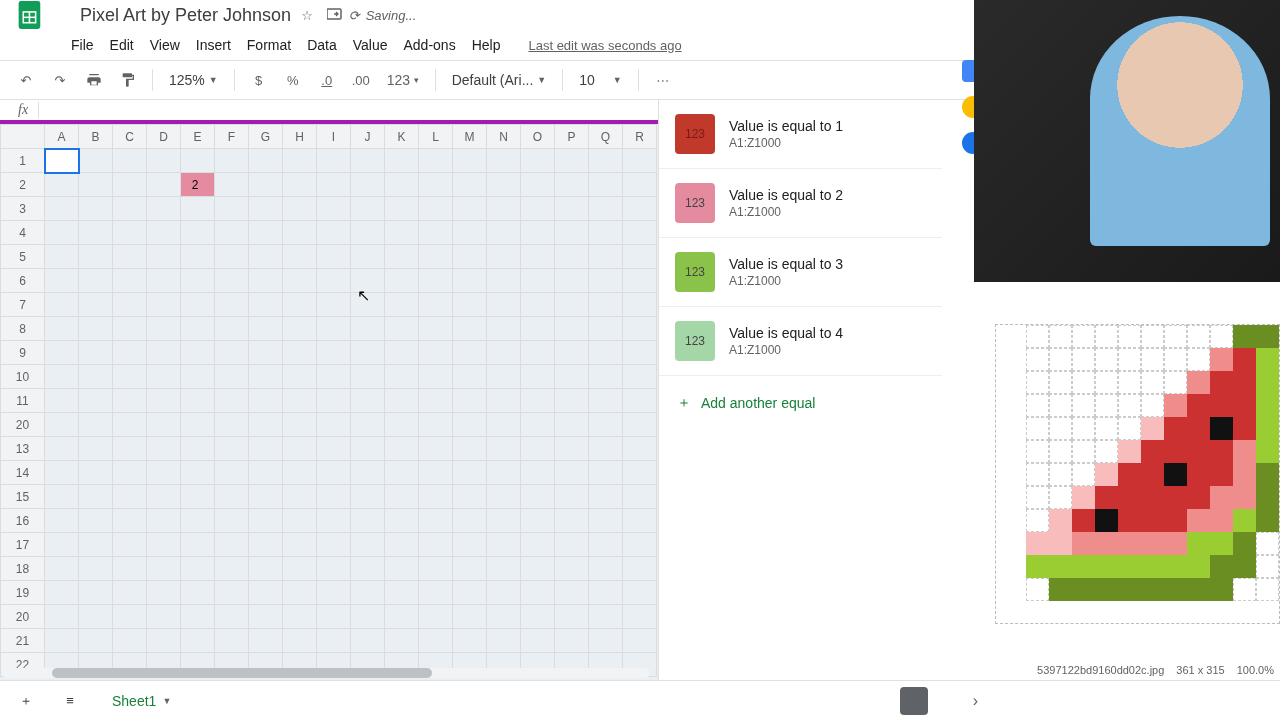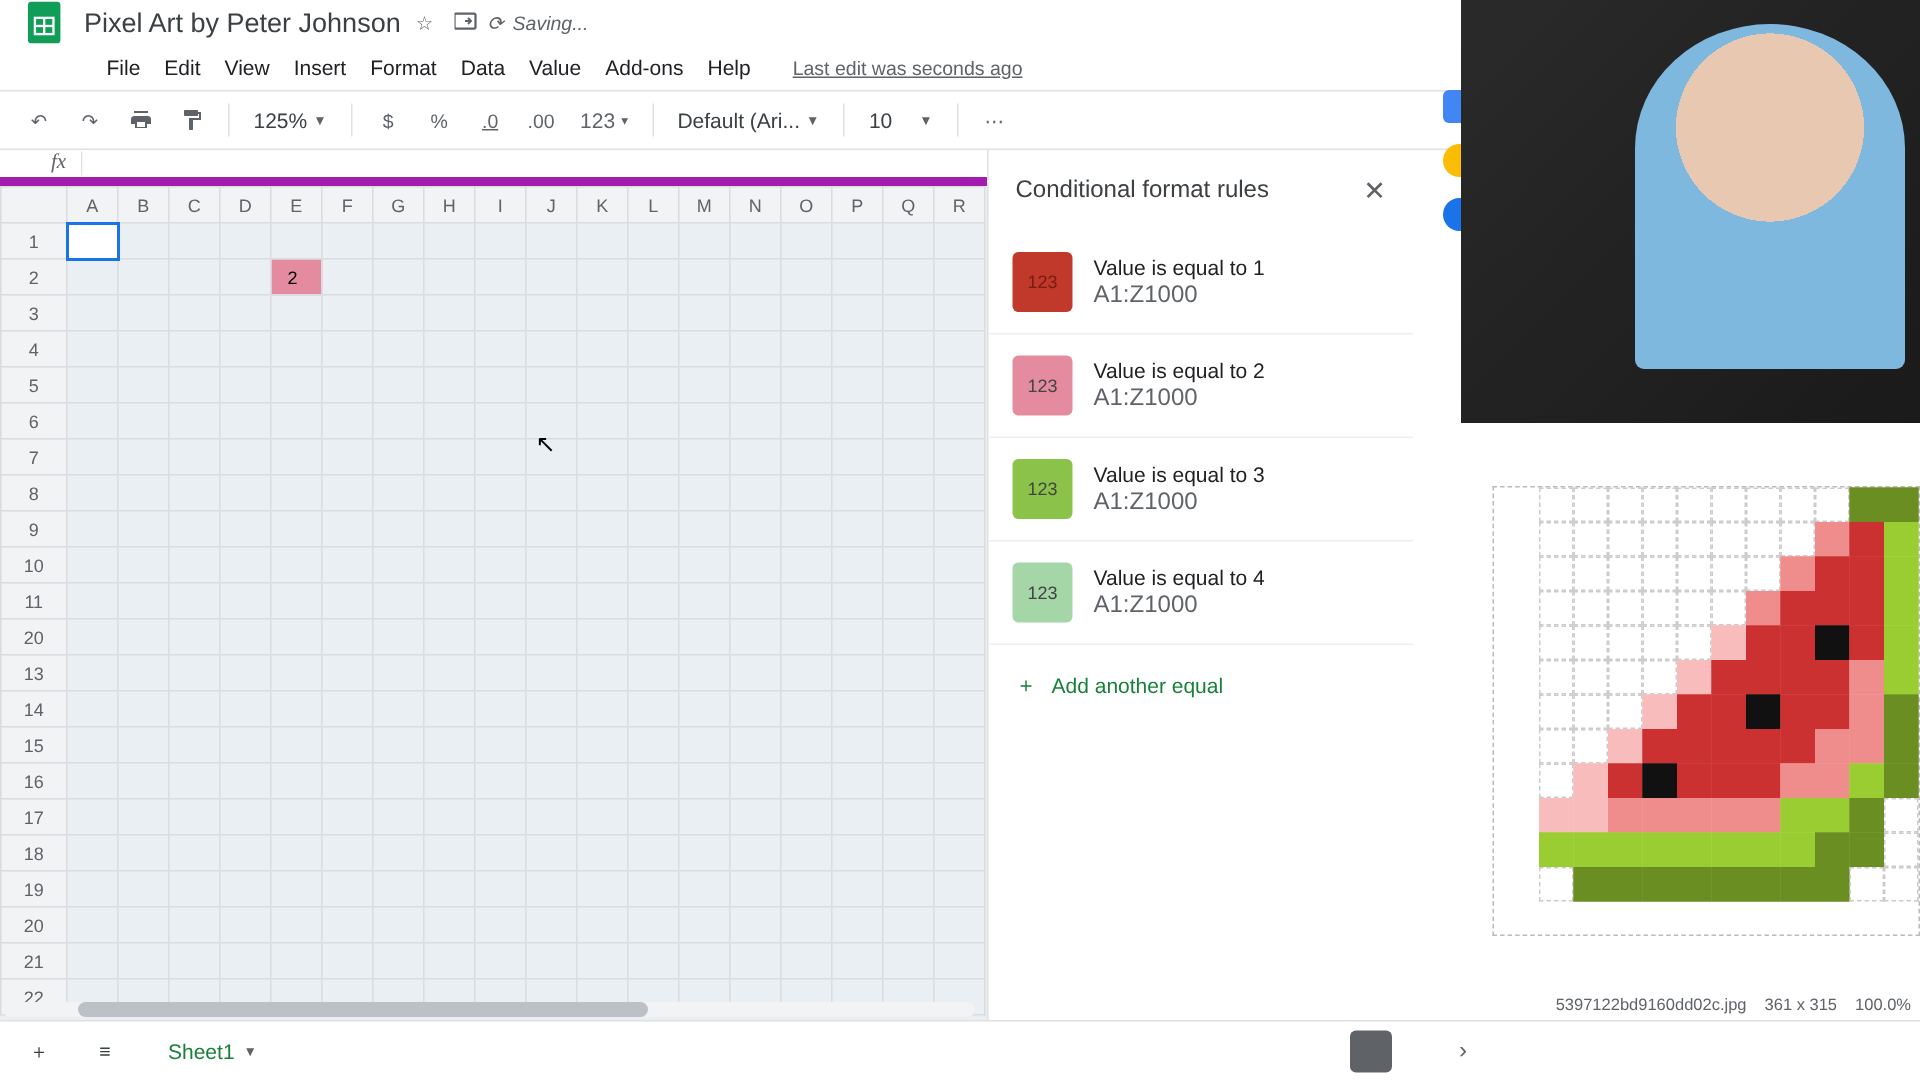--- a/index.html
+++ b/index.html
@@ -1,18 +1,18 @@
 <!DOCTYPE html>
 <html><head>
 <meta charset="utf-8">
 <style>
   *{box-sizing:border-box;margin:0;padding:0;font-family:Arial,Helvetica,sans-serif}
   body{width:1280px;height:720px;overflow:hidden;background:#fff;position:relative;color:#3c4043;font-size:13px}
   
-  .titlebar{display:flex;align-items:center;padding:0 10px 0 10px;gap:0;height:30px}
+  .titlebar{display:flex;align-items:center;padding:0 10px 0 10px;gap:24px;height:30px}
   .sheets-logo{width:42px;height:42px;display:flex;align-items:center;justify-content:center}
   .sheets-logo svg{width:34px;height:34px}
   .doc-title{font-size:18px;color:#3c4043;padding:2px 4px}
   .title-icons{display:flex;gap:14px;color:#5f6368;margin-left:6px;align-items:center}
   .saving{display:flex;align-items:center;gap:6px;color:#5f6368;font-style:italic;font-size:13px;margin-left:6px}
   .titlebar-right{margin-left:auto;display:flex;align-items:center;gap:16px}
   .comments-btn{width:36px;height:36px;display:flex;align-items:center;justify-content:center;color:#5f6368}
   .share-btn{background:#1e8e3e;color:#fff;border:none;border-radius:4px;padding:8px 16px;font-size:14px;font-weight:500;display:flex;align-items:center;gap:8px;cursor:pointer}
   .avatar{width:34px;height:34px;border-radius:50%;background:#e8eaed;border:2px solid #f1f3f4;overflow:hidden}
   
@@ -25,21 +25,21 @@
   .tb-btn{width:28px;height:28px;display:flex;align-items:center;justify-content:center;cursor:pointer;border-radius:3px;font-size:13px}
   .tb-drop{display:flex;align-items:center;gap:4px;padding:4px 6px;cursor:pointer;font-size:14px}
   .zoom-drop{font-size:14px;color:#3c4043;min-width:48px}
   .font-drop{min-width:80px;color:#3c4043}
   .fontsize-drop{color:#3c4043}
   .chev{font-size:9px;color:#5f6368}
   .toolbar-right{margin-left:auto}
   
   .maingrid{display:flex;height:calc(100% - 100px - 40px);}
   
-  .fxbar{display:flex;align-items:center;height:24px;border-bottom:6px solid #a21caf;padding:0 24px;color:#5f6368}
+  .fxbar{display:flex;align-items:center;height:24px;border-bottom:4px solid #a21caf;padding:0 8px;color:#5f6368}
   .fxlabel{font-style:italic;font-family:serif;font-size:14px;padding:0 10px;border-right:1px solid #e0e0e0}
   
   .sheet-area{width:658px;display:flex;flex-direction:column;background:#fff}
   .grid-wrap{flex:1;overflow:hidden;position:relative;background:#e9eff3}
   table.grid{border-collapse:collapse;table-layout:fixed;background:#e9eff3}
   table.grid th,table.grid td{border:1px solid #dadce0;font-size:12px;font-weight:normal;text-align:center}
   .colhead th{background:#f1f3f4;color:#5f6368;height:24px;border-top:none;border-bottom:1px solid #bdbdbd;font-size:11px}
   .rowhead{background:#f1f3f4;color:#5f6368;width:44px;height:24px;font-size:11px;border-right:1px solid #bdbdbd}
   .corner{background:#f1f3f4;width:44px;border-right:1px solid #bdbdbd;border-bottom:1px solid #bdbdbd}
   td.cell{width:34px;height:24px;background:#e9eff3;color:#202124}
@@ -48,21 +48,21 @@
   .grid-scroll{position:absolute;left:2px;right:8px;bottom:2px;height:10px;background:#f1f3f4;border-radius:5px}
   .grid-thumb{position:absolute;left:50px;width:380px;top:0;bottom:0;background:#bdc1c6;border-radius:5px}
   
   .rules-panel{width:284px;border-left:1px solid #e0e0e0;display:flex;flex-direction:column;background:#fff}
   .rp-header{display:flex;align-items:center;justify-content:space-between;padding:16px 18px;font-size:16px;color:#3c4043}
   .rp-close{font-size:18px;color:#5f6368;cursor:pointer}
   .rule{display:flex;align-items:center;gap:14px;padding:14px 16px;border-bottom:1px solid #eee;cursor:pointer}
   .rule .swatch{width:40px;height:40px;border-radius:4px;display:flex;align-items:center;justify-content:center;font-size:12px;font-weight:500}
   .rule .rtext{display:flex;flex-direction:column;gap:2px}
   .rule .rtitle{font-size:14px;color:#202124}
-  .rule .rrange{font-size:16px;color:#5f6368}
+  .rule .rrange{font-size:12px;color:#5f6368}
   .add-rule{display:flex;align-items:center;gap:10px;padding:18px;color:#188038;font-size:14px;cursor:pointer}
   
   .sheet-tabs{position:absolute;left:0;right:0;bottom:0;height:40px;border-top:1px solid #e0e0e0;display:flex;align-items:center;padding:0 12px;gap:16px;background:#fff}
   .tab{padding:6px 12px;background:#fff;border-radius:4px 4px 0 0;color:#188038;font-weight:500;display:flex;align-items:center;gap:6px;font-size:14px}
   .explore{margin-left:auto;width:28px;height:28px;background:#5f6368;border-radius:4px;margin-right:340px}
   
   .sidestrip{position:absolute;right:296px;top:60px;display:flex;flex-direction:column;gap:14px;z-index:3}
   .sideicon{width:22px;height:22px;border-radius:50%}
   
   .camera{position:absolute;right:0;top:0;width:306px;height:282px;background:linear-gradient(135deg,#2a2a2a,#1a1a1a);z-index:5}
@@ -714,24 +714,20 @@
             </tr>
           </tbody>
         </table>
       <div class="grid-scroll">
           <div class="grid-thumb"></div>
         </div>
     </div>
   </div>
 
   <div class="rules-panel">
-    <div class="rp-header">
-      <span>Conditional format rules</span>
-      <span class="rp-close">✕</span>
-    </div>
     <div id="rules">
         <div class="rule">
       <div class="swatch" style="background:#c0392b;color:#7a1b12">123</div>
       <div class="rtext">
             <div class="rtitle">Value is equal to 1</div>
             <div class="rrange">A1:Z1000</div>
           </div>
     </div>
         <div class="rule">
       <div class="swatch" style="background:#e58ba0;color:#444">123</div>

